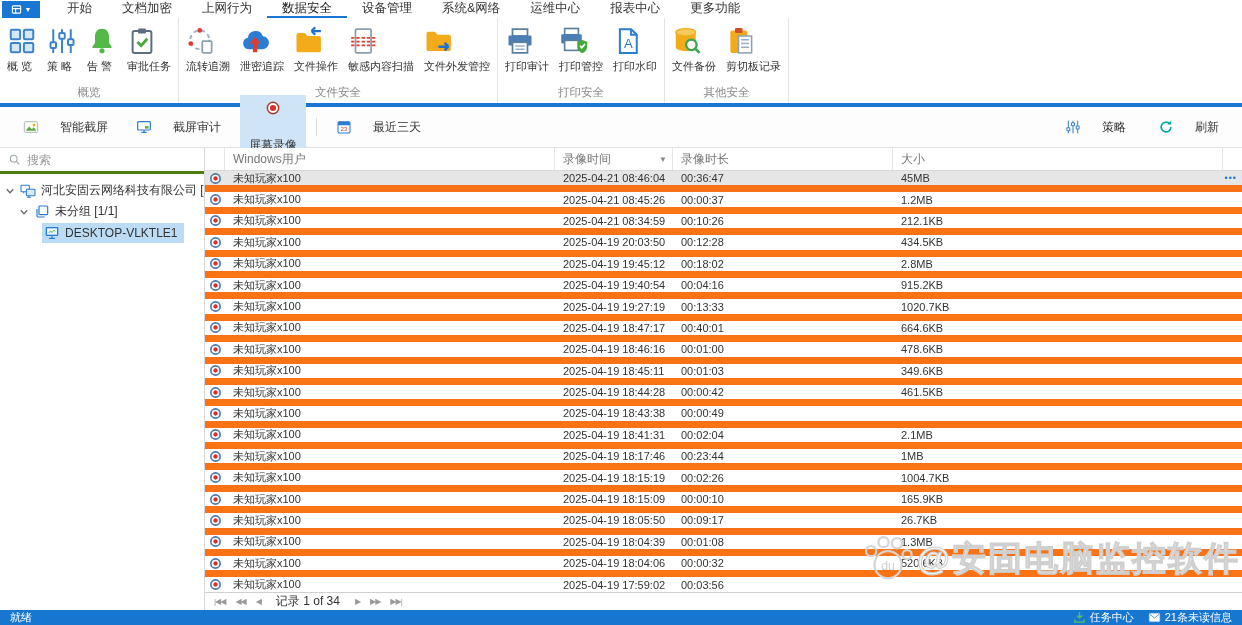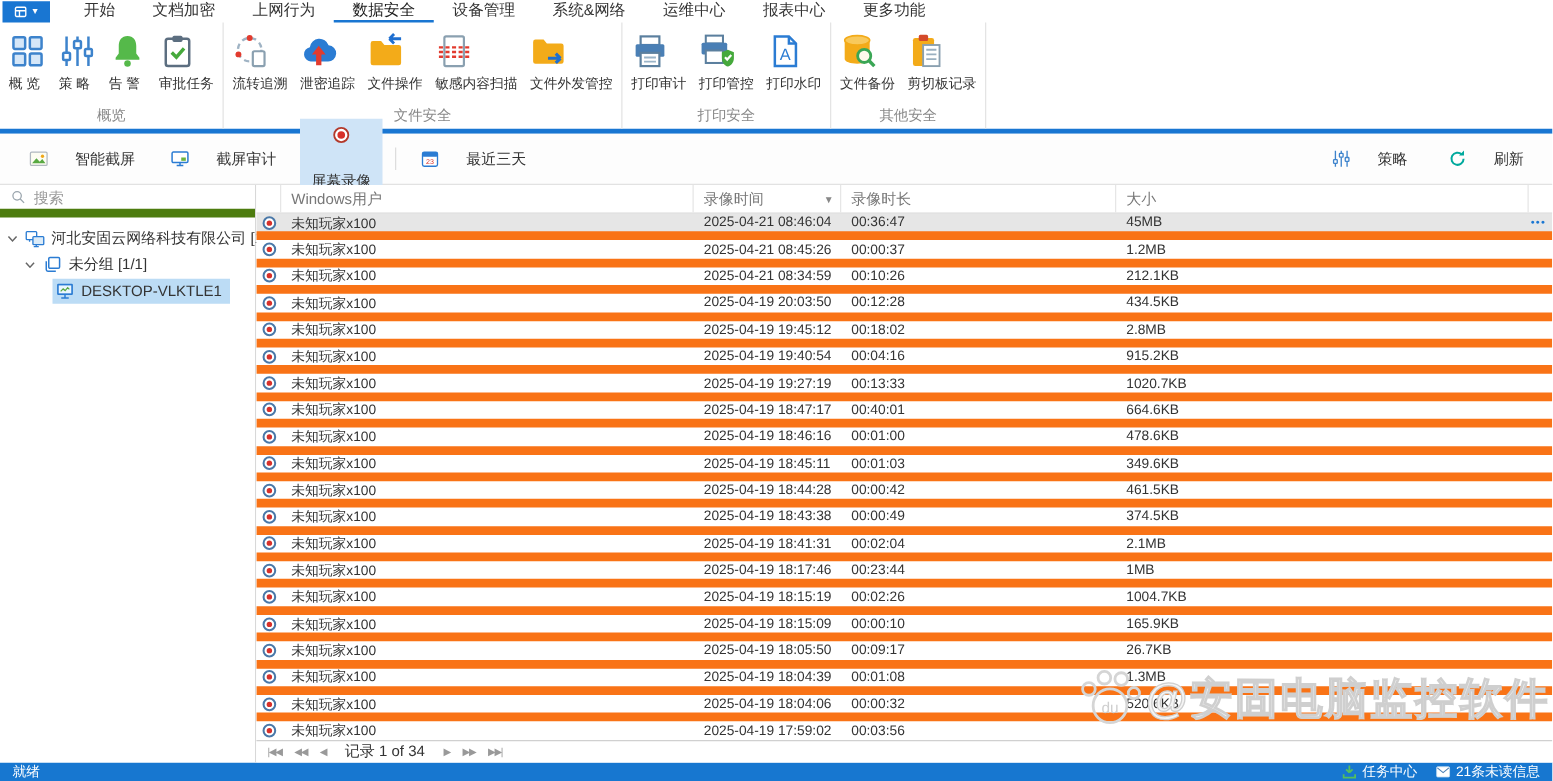--- a/index.html
+++ b/index.html
@@ -37,21 +37,21 @@
   .tbtn { display:flex; align-items:center; gap:21px; font-size:12px; color:#333; padding:5px 9px; }
   .tbtn.selected { background:#cfe4f7;flex-direction:column; }
   .tbtn [data-icon] { width:16px; height:16px; }
   .tdivider { width:1px; height:18px; background:#ddd; }
   .tright { margin-left:auto; display:flex; gap:14px; }
 
   
   .content { display:flex; height:462px; position:relative; }
   .sidebar { width:205px; border-right:1px solid #d8d8d8; display:flex; flex-direction:column; background:#fff; }
   .searchbox { height:26px; display:flex; align-items:center; gap:6px; padding:0 8px;
-    border-bottom:7px solid #4d7c0f; }
+    border-bottom:3px solid #4d7c0f; }
   .searchbox [data-icon] { width:13px; height:13px; }
   .searchbox input { border:none; outline:none; flex:1; font-size:12px; color:#333;
     font-family:inherit; background:transparent; }
   .searchbox input::placeholder { color:#999; }
   .tree { padding-top:6px; font-size:12px; color:#333; }
   .tree-item { height:21px; display:flex; align-items:center; }
   .tree-item.lv0 { padding-left:4px; } .tree-item.lv1 { padding-left:18px; } .tree-item.lv2 { padding-left:28px; }
   .chev { width:12px; height:12px; margin-right:2px; }
   .tree-item .inner { display:flex; align-items:center; gap:5px; padding:2px 6px 2px 2px; white-space:nowrap; }
   .tree-item .inner [data-icon] { width:16px; height:16px; }
@@ -777,21 +777,20 @@
           <span class="cell-icon">
             <span data-icon="recdot">
               <svg class="svgi">
                 <use href="#i-recdot"></use>
               </svg>
             </span>
           </span>
           <span class="cell">未知玩家x100</span>
           <span class="cell">2025-04-19 18:43:38</span>
           <span class="cell">00:00:49</span>
-          <span class="cell">374.5KB</span>
           <span class="cell-actions"></span>
         </div>
 
         <div class="trow">
           <span class="cell-icon">
             <span data-icon="recdot">
               <svg class="svgi">
                 <use href="#i-recdot"></use>
               </svg>
             </span>

